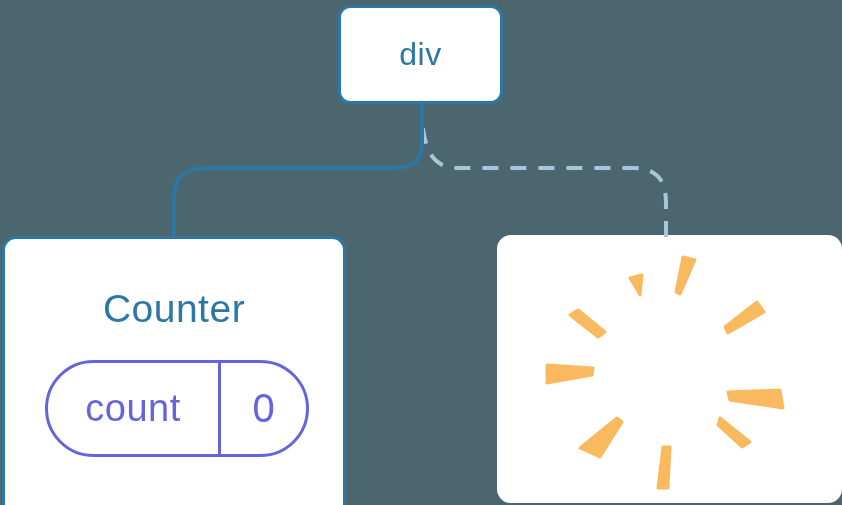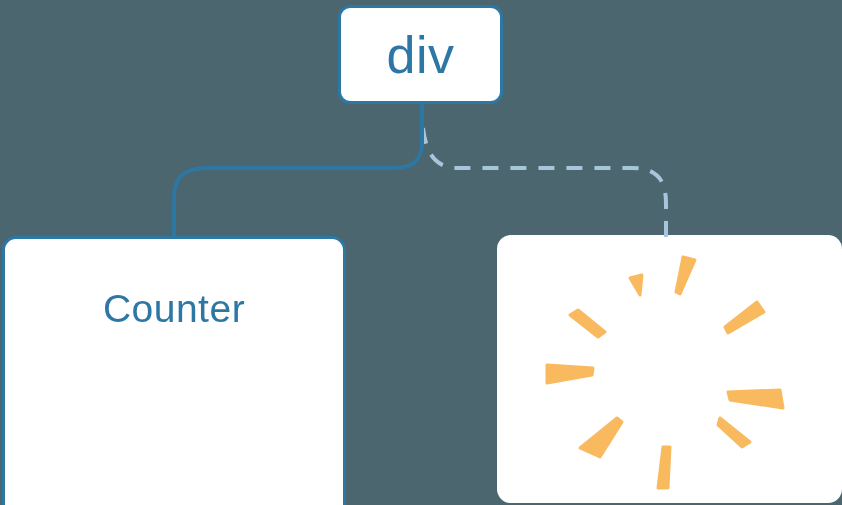--- a/index.html
+++ b/index.html
@@ -31,21 +31,21 @@
     box-sizing: border-box;
     background: #FFFFFF;
     border: 3.5px solid #2D77A4;
     border-radius: 12px;
     display: flex;
     align-items: center;
     justify-content: center;
     z-index: 2;
   }
   .root-node .node-label {
-    font-size: 52px;
+    font-size: 32px;
     color: #2D77A4;
     letter-spacing: 0.5px;
   }
   .card {
     position: absolute;
     box-sizing: border-box;
     background: #FFFFFF;
     border-radius: 14px;
     z-index: 2;
   }
@@ -127,20 +127,25 @@
 <body>
 
 <div class="canvas">
 
   <div class="root-node">
     <span class="node-label">div</span>
   </div>
 
   <div class="card counter-card">
     <div class="card-title">Counter</div>
+    <div class="state-pill">
+      <span class="pill-key">count</span>
+      <span class="pill-divider"></span>
+      <span class="pill-value">0</span>
+    </div>
   </div>
 
   <div class="card removed-card">
     <svg class="poof" viewBox="0 0 345 268" aria-hidden="true">
       <polygon points="186,22 198,25 183,59 179,57"></polygon>
       <polygon points="133,43 145,40 143,60"></polygon>
       <polygon points="228,92 260,67 267,77 231,98"></polygon>
       <polygon points="73,80 81,75 108,97 101,102"></polygon>
       <polygon points="50,130 96,133 95,140 50,148"></polygon>
       <polygon points="231,157 283,155 286,173 233,165"></polygon>

